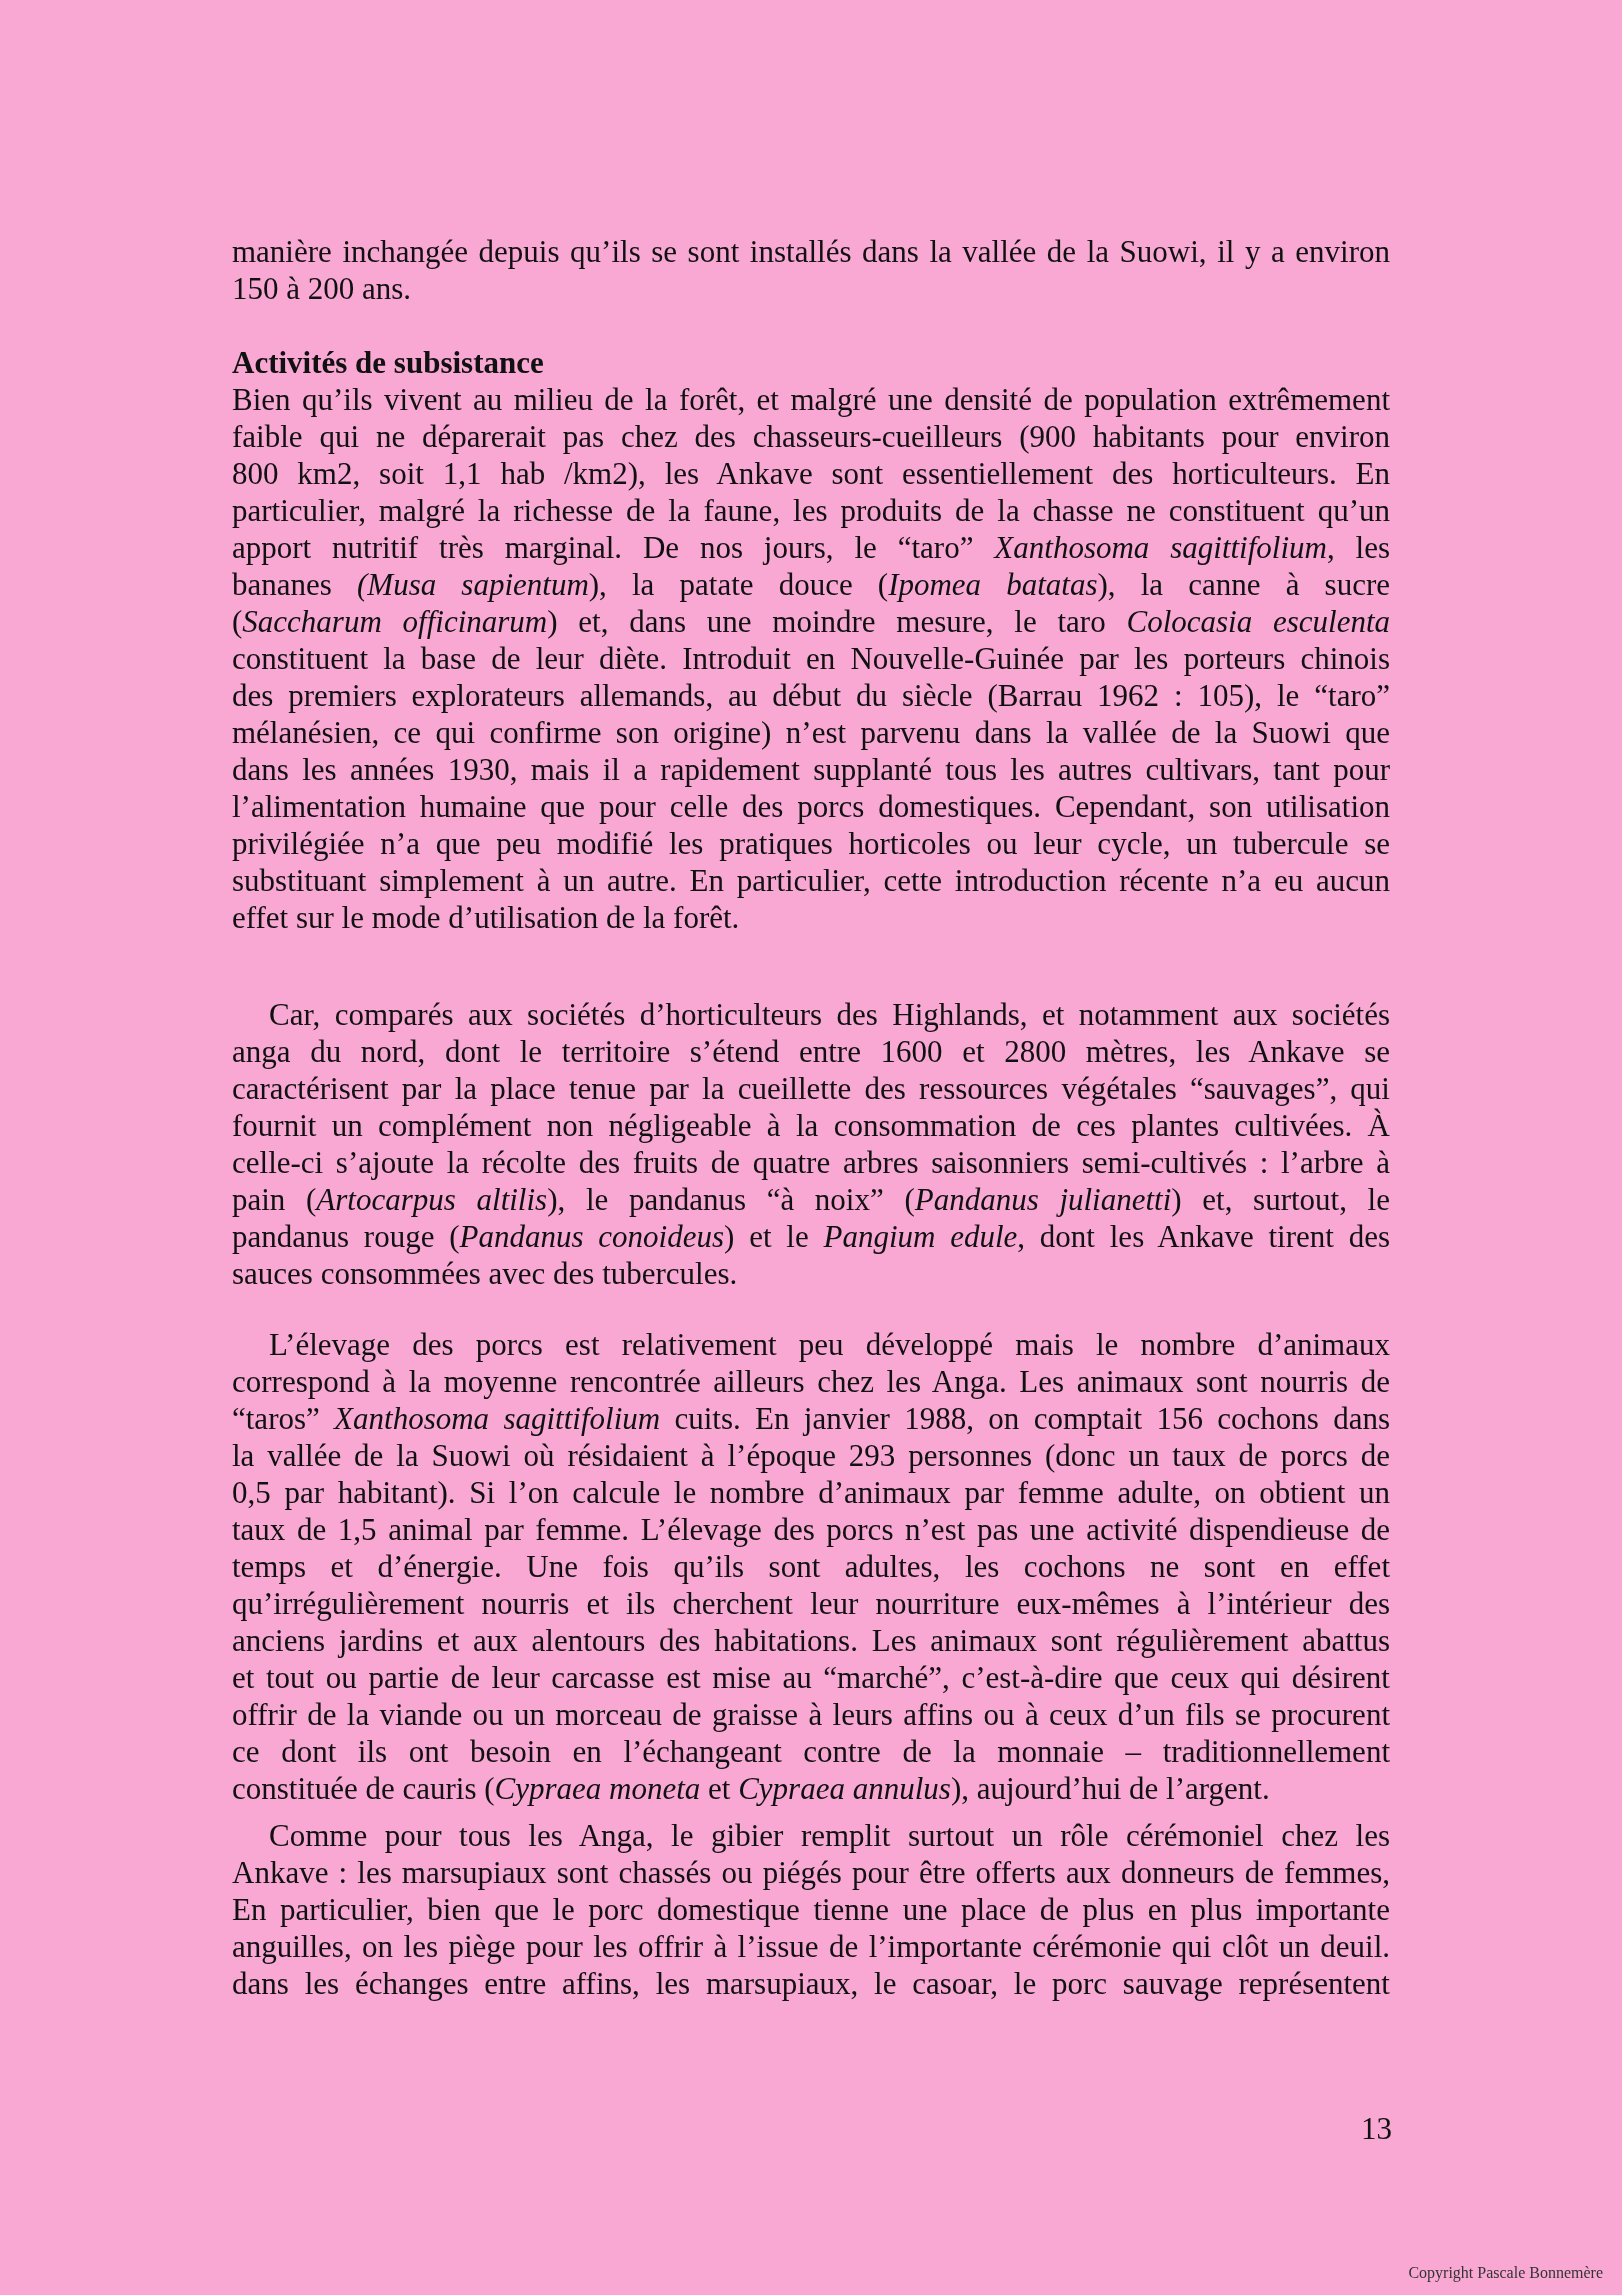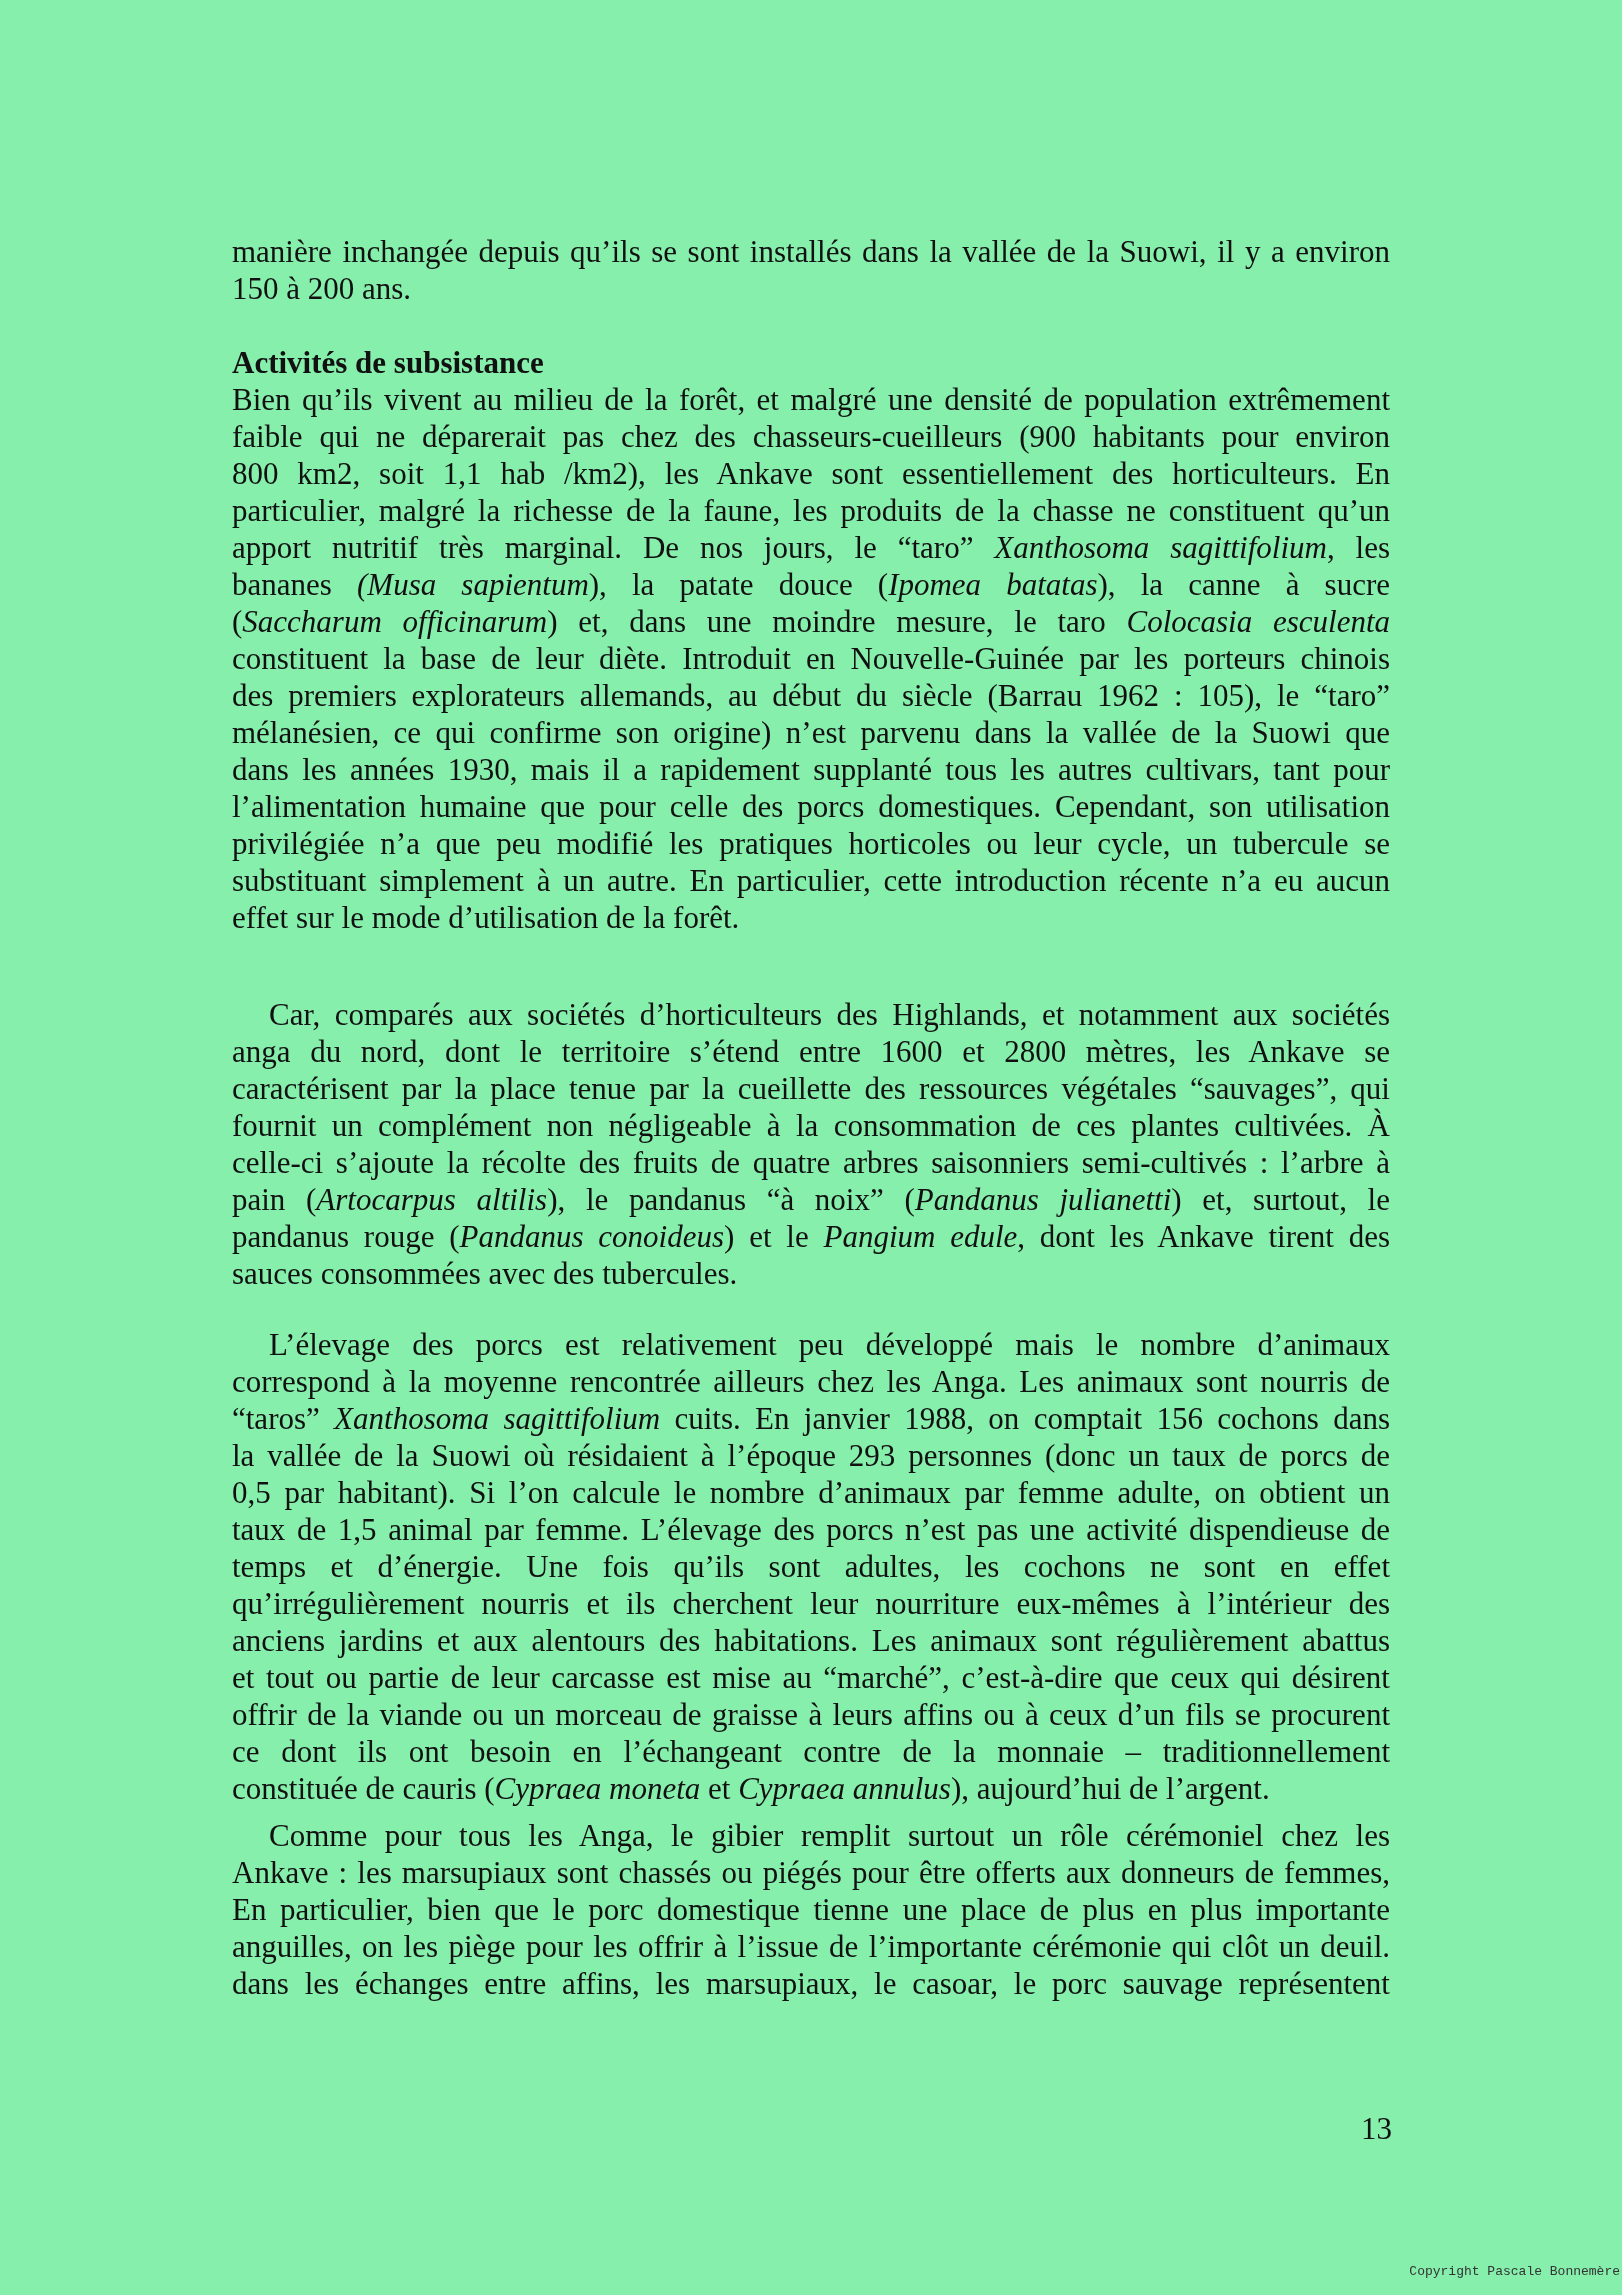--- a/index.html
+++ b/index.html
@@ -1,28 +1,28 @@
 <!DOCTYPE html>
 <html style="font-size:10.5px"><head>
 <meta charset="utf-8">
 <style>
   html, body { margin:0; padding:0; background:#ffffff; }
   body { width:1623px; height:2295px; position:relative; overflow:hidden;
          font-family:"Liberation Serif", "DejaVu Serif", serif; color:#111111; }
-  .page { position:absolute; left:0; top:0; width:1623px; height:2295px; background:#86efac; }
+  .page { position:absolute; left:0; top:0; width:1623px; height:2295px; background:#f9a8d4; }
   .block { position:absolute; left:232px; width:1158px; }
   .line { display:block; font-size:31px; line-height:37px; height:37px; white-space:nowrap;
           text-align:justify; text-align-last:justify; overflow:visible; }
   .line.last { text-align-last:left; }
   .line.indent { padding-left:37px; }
   .heading { font-weight:bold; text-align-last:left; }
   .seg-i { font-style:italic; }
   .pagenum { position:absolute; left:1361px; top:2110px; font-size:31px; line-height:37px; }
-  .copyright { position:absolute; right:3px; top:2264px; font-family:Liberation Mono, monospace;
-               font-size:13px; color:#333333; }
+  .copyright { position:absolute; right:20px; top:2264px; font-family:Liberation Serif, serif;
+               font-size:16px; color:#333333; }
 </style>
 </head>
 <body>
 
 <div class="page">
   <div class="block" id="text-block" style="top: 233px;">
       <div style="position: absolute; left: 0px; width: 1158px; top: 0px;">
         <div class="line"><span>manière inchangée depuis qu’ils se sont installés dans la vallée de la Suowi, il y a environ</span></div>
         <div class="line last"><span>150 à 200 ans.</span></div>
       </div>

